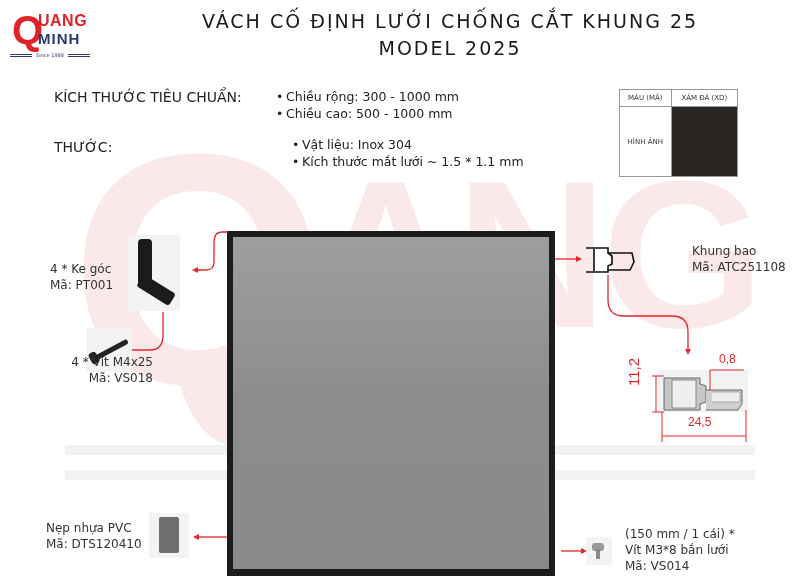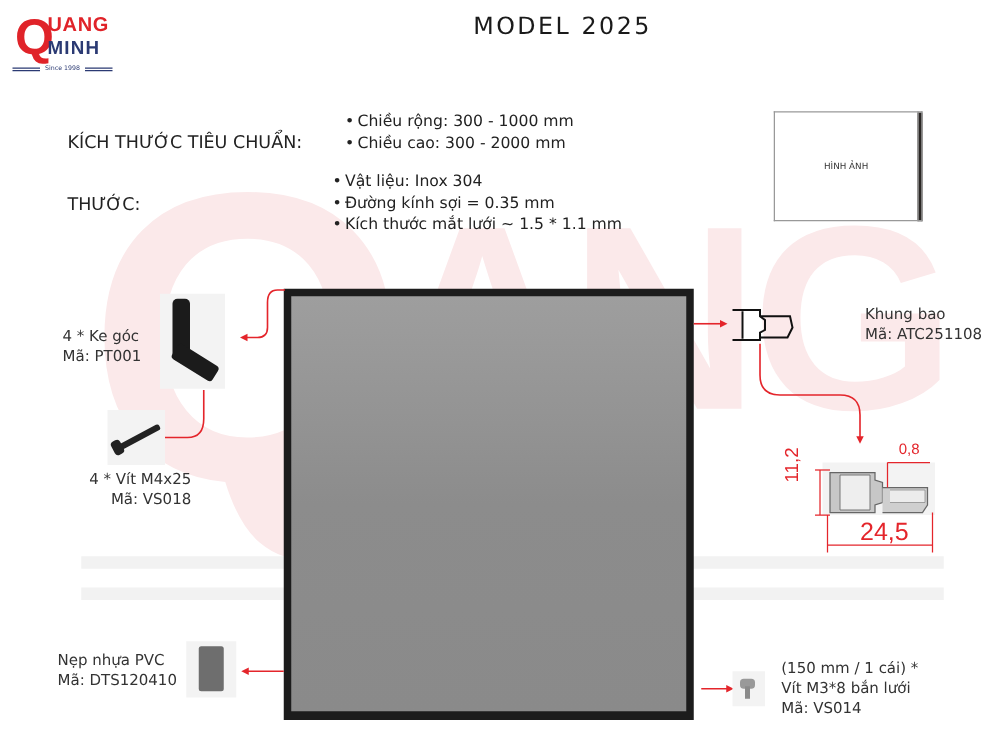--- a/index.html
+++ b/index.html
@@ -13,21 +13,21 @@
   
   .logo{left:10px;top:10px;width:80px;height:48px;}
   .logo-q{position:absolute;left:2px;top:0;font-family:"Liberation Sans",sans-serif;font-weight:bold;font-size:40px;color:#e02329;line-height:40px;}
   .logo-ang{position:absolute;left:28px;top:3px;font-family:"Liberation Sans",sans-serif;font-weight:bold;font-size:16px;color:#e02329;letter-spacing:0.5px;line-height:16px;}
   .logo-minh{position:absolute;left:28px;top:21px;font-family:"Liberation Sans",sans-serif;font-weight:bold;font-size:15px;color:#2b3a73;letter-spacing:1px;line-height:15px;}
   .logo-since{position:absolute;left:0;top:42px;width:80px;text-align:center;font-size:5px;color:#2b3a73;}
   .logo-line{position:absolute;top:44px;height:1px;width:22px;background:#2b3a73;box-shadow:0 2px 0 #2b3a73;}
   
   .title{left:150px;top:8px;width:600px;text-align:center;font-size:19px;letter-spacing:2px;line-height:27px;color:#1a1a1a;}
   
-  .spec-label{font-size:14px;color:#222;margin-top:17px;}
+  .spec-label{font-size:14px;color:#222;}
   .bullets{list-style:none;margin:0;padding:0;font-size:12.5px;line-height:17px;color:#222;}
   .bullets li::before{content:"•";display:inline-block;width:10px;margin-left:-2px;}
   
   .ctable{left:619px;top:89px;width:119px;height:88px;border:1px solid #999;border-collapse:collapse;}
   .ctable td{border:1px solid #999;font-size:7px;text-align:center;color:#333;padding:0;}
   .swatch{background:#2a2624;}
   
   .frame{left:227px;top:231px;width:328px;height:345px;background:#1c1c1c;}
   .frame-inner{position:absolute;left:6px;top:6px;right:6px;bottom:7px;background:linear-gradient(180deg,#9e9e9e 0%,#8c8c8c 50%,#8a8a8a 100%);}
   .lbl{font-size:12px;line-height:16px;color:#333;}
@@ -45,37 +45,41 @@
 <div class="abs logo">
   <span class="logo-q">Q</span>
   <span class="logo-ang">UANG</span>
   <span class="logo-minh">MINH</span>
   <span class="logo-line" style="left:0;"></span>
   <span class="logo-since">Since 1998</span>
   <span class="logo-line" style="left:58px;"></span>
 </div>
 
 <div class="abs title">
+  <div>VÁCH CỐ ĐỊNH LƯỚI CHỐNG CẮT KHUNG 25</div>
   <div>MODEL 2025</div>
 </div>
 
 <div class="abs spec-label" style="left:54px;top:89px;">KÍCH THƯỚC TIÊU CHUẨN:</div>
 <ul class="abs bullets" style="left:278px;top:88px;">
   <li>Chiều rộng: 300 - 1000 mm</li>
-  <li>Chiều cao: 300 - 2000 mm</li>
+  <li>Chiều cao: 500 - 1000 mm</li>
 </ul>
 <div class="abs spec-label" style="left:54px;top:139px;">THƯỚC:</div>
-<ul class="abs bullets" style="left:268px;top:136px;">
+<ul class="abs bullets" style="left:294px;top:136px;">
   <li>Vật liệu: Inox 304</li>
-  <li>Đường kính sợi = 0.35 mm</li>
   <li>Kích thước mắt lưới ~ 1.5 * 1.1 mm</li>
 </ul>
 
 <table class="abs ctable">
   <tbody>
+      <tr style="height:17px;">
+    <td>MÀU (MÃ)</td>
+    <td>XÁM ĐÁ (XD)</td>
+  </tr>
   <tr>
     <td>HÌNH ẢNH</td>
     <td class="swatch"></td>
   </tr>
 </tbody>
   </table>
 
 <div class="abs frame">
   <div class="frame-inner"></div>
 </div>
@@ -142,33 +146,33 @@
 </div>
 <div class="abs part-img" style="left:586px;top:537px;width:26px;height:28px;background:#f3f3f3;">
   <div style="position:absolute;left:6px;top:6px;width:12px;height:8px;background:#999;border-radius:3px;"></div>
   <div style="position:absolute;left:10px;top:12px;width:4px;height:10px;background:#8a8a8a;"></div>
 </div>
 
 <div class="abs lbl" style="left:50px;top:261px;">
   <div>4 * Ke góc</div>
   <div>Mã: PT001</div>
 </div>
-<div class="abs lbl" style="left:69px;top:375px;text-align:right;width:84px;">
+<div class="abs lbl" style="left:69px;top:354px;text-align:right;width:84px;">
   <div>4 * Vít M4x25</div>
   <div>Mã: VS018</div>
 </div>
 <div class="abs lbl" style="left:645px;top:243px;margin-left:47px;">
   <div>Khung bao</div>
   <div>Mã: ATC251108</div>
 </div>
 <div class="abs lbl" style="left:46px;top:520px;">
   <div>Nẹp nhựa PVC</div>
   <div>Mã: DTS120410</div>
 </div>
 <div class="abs lbl" style="left:625px;top:526px;">
   <div>(150 mm / 1 cái) *</div>
   <div>Vít M3*8 bắn lưới</div>
   <div>Mã: VS014</div>
 </div>
 
 <div class="abs red" style="left:719px;top:352px;font-size:12px;font-family:'Liberation Sans',sans-serif;">0,8</div>
 <div class="abs red" style="left:625px;top:386px;font-size:15px;font-family:'Liberation Sans',sans-serif;transform:rotate(-90deg);transform-origin:left top;">11,2</div>
-<div class="abs red" style="left:688px;top:415px;font-size:20px;font-family:'Liberation Sans',sans-serif;">24,5</div>
+<div class="abs red" style="left:688px;top:415px;font-size:12px;font-family:'Liberation Sans',sans-serif;">24,5</div>
 
 </body></html>

